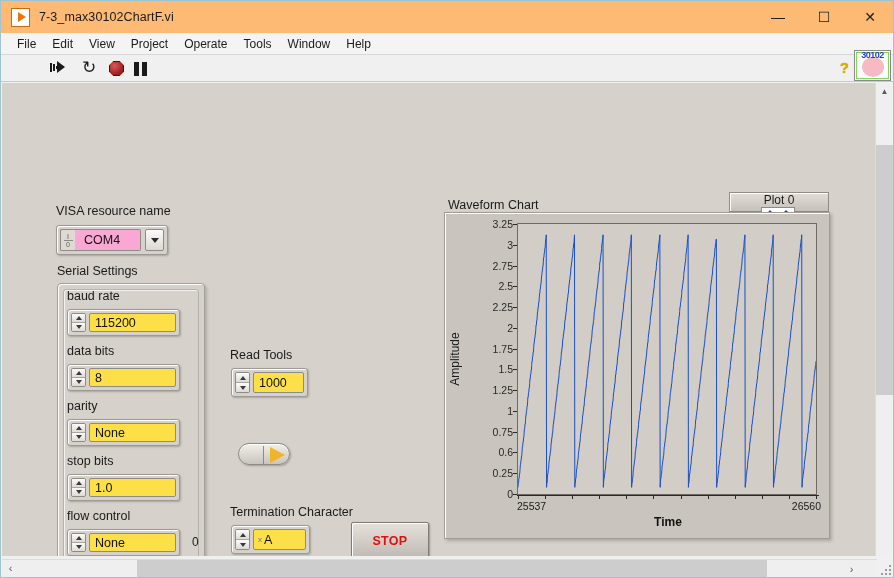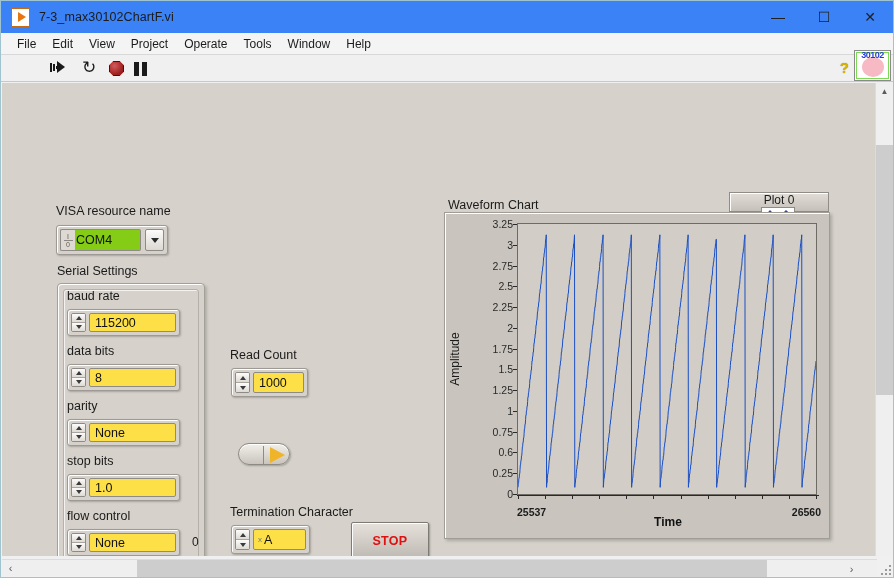--- a/index.html
+++ b/index.html
@@ -13,21 +13,21 @@
 
   
   #window {
     width: 894px; height: 578px;
     position: relative;
     background: #f0f0f0;
     border: 1px solid #9fc4cf;
   }
   #titlebar {
     height: 32px;
-    background: #3b82f6;
+    background: #fdba74;
     display: flex; align-items: center;
     position: relative;
   }
   #vi-icon-small {
     width: 19px; height: 19px;
     margin-left: 10px; margin-right: 9px;
     background: #ffffff;
     border: 1px solid #c96a12;
     display: flex; align-items: center; justify-content: center;
     position: relative;
@@ -212,23 +212,23 @@
     background: #dedad3;
     border: 1px solid #8e8b86; border-right: none;
     border-radius: 2px 0 0 2px;
     display: flex; flex-direction: column;
     align-items: center; justify-content: center;
     font-size: 7px; line-height: 7px; color: #5d5a55;
   }
   #visa-ctrl .iobox i { font-style: normal; }
   #visa-ctrl .iobox .bar { width: 9px; height: 1px; background: #8a8782; }
   #visa-ctrl .vfield {
-    flex: 1; background:#84cc16; border:1px solid #8e8b86; border-left:none;
+    flex: 1; background:#f9a8d4; border:1px solid #8e8b86; border-left:none;
     border-radius: 0 2px 2px 0;
-    display:flex; align-items:center; padding-left:1px;
+    display:flex; align-items:center; padding-left:9px;
     font-size:12.5px; color:#111;text-align:center;
   }
   #visa-ctrl .drop {
     width: 19px; flex: none; margin-left: 4px;
     border: 1px solid #8e8b86; border-radius: 2px;
     background: linear-gradient(#fbfbfb,#dcd8d1);
     display: flex; align-items: center; justify-content: center;
   }
   #visa-ctrl .drop::before {
     content: ""; width: 0; height: 0;
@@ -352,24 +352,23 @@
     width: 302px; height: 20px;
   }
   #xaxis .bar {
     position: absolute; left: 0; top: 0; width: 100%; height: 1px;
     background: #2a2a2a;
   }
   .xtickmark {
     position: absolute; top: 0; width: 1px; height: 4px; background: #2a2a2a;
   }
   .xtick {
-    position: absolute; top: 11px;
+    position: absolute; top: 5px;
     font-size: 10.5px; color: #1a1a1a;
     white-space: nowrap;
-    font-weight: bold;
   }
   #xlabel {
     position: absolute; left: 72px; top: 302px; width: 302px;
     text-align: center;
     font-size: 12px; font-weight: bold; color: #111;
   }
 
   
   #vscroll {
     position: absolute; right: 1px; top: 82px;
@@ -521,21 +520,21 @@
     <div class="lbl" style="left:65px; top:426px;">flow control</div>
     <div class="ctrl" style="left:65px; top:446px; width:113px; height:27px;">
       <div class="spinner">
           <div class="up"></div>
           <div class="dn"></div>
         </div>
       <div class="field">None</div>
     </div>
     <div id="flow-zero">0</div>
 
-    <div class="lbl" style="left:228px; top:265px;">Read Count</div>
+    <div class="lbl" style="left:228px; top:265px;">Read Tools</div>
     <div class="ctrl" style="left:229px; top:285px; width:77px; height:29px;">
       <div class="spinner">
           <div class="up"></div>
           <div class="dn"></div>
         </div>
       <div class="field">1000</div>
     </div>
 
     <div id="term-switch">
       <div class="knobshade"></div>

